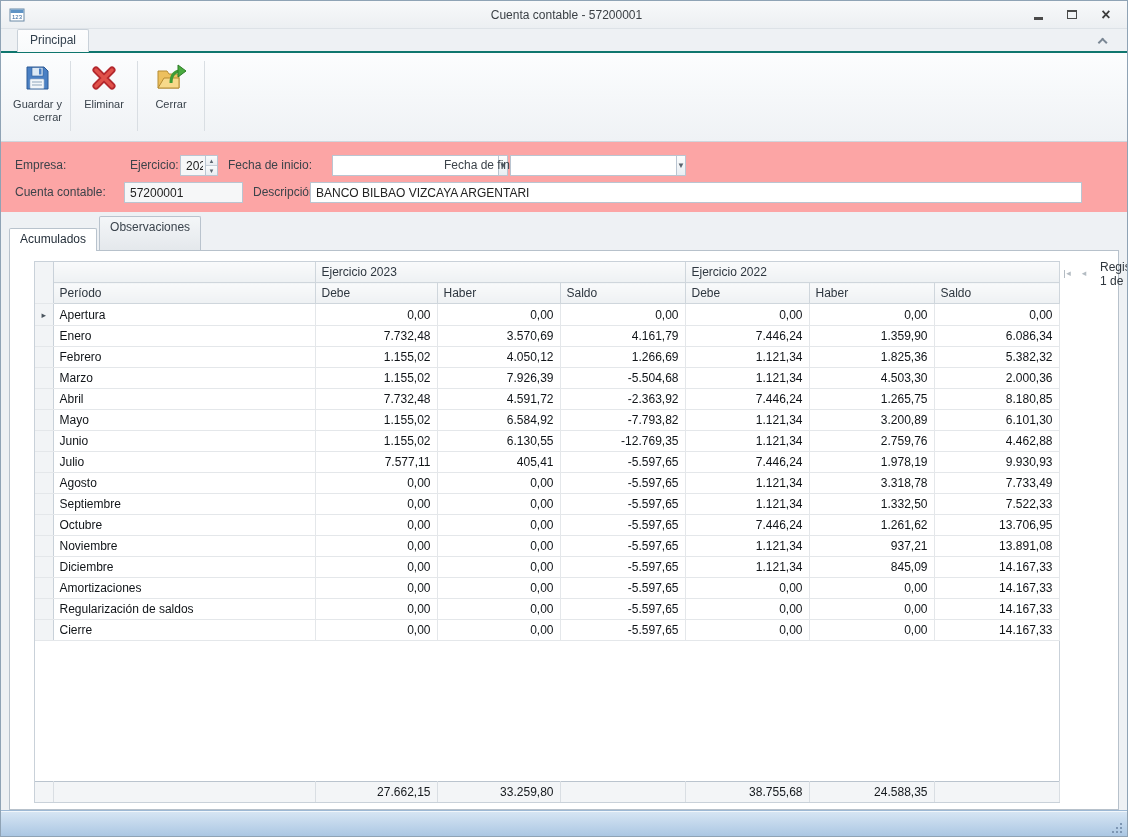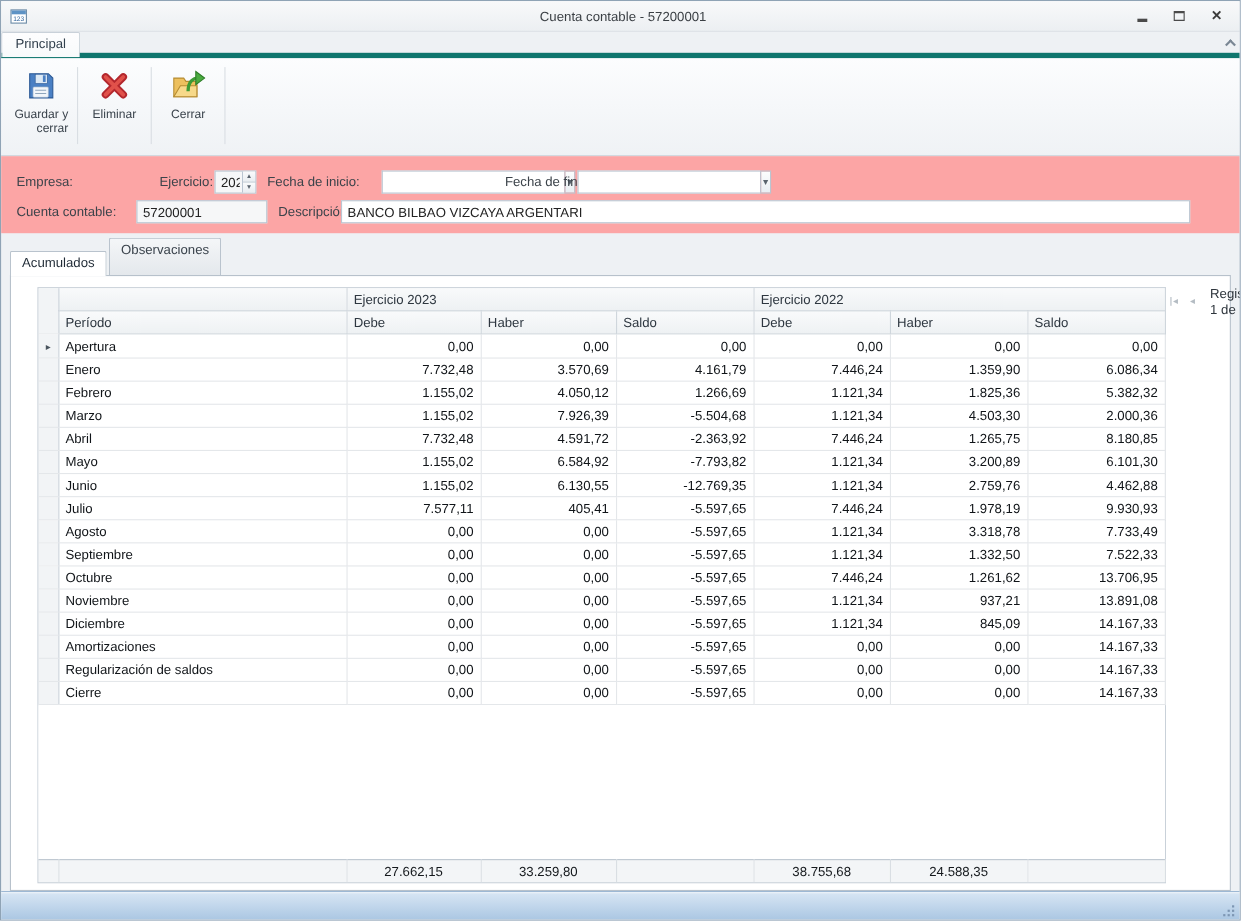--- a/index.html
+++ b/index.html
@@ -11,39 +11,39 @@
   .titlebar{height:28px;flex:0 0 28px;display:flex;align-items:center;background:linear-gradient(#f8f9fa,#eceff2);border-bottom:1px solid #dde2e7;position:relative;padding:0 8px}
   .app-icon{width:16px;height:16px;margin-right:6px;z-index:1}
   .title{position:absolute;left:5px;right:0;text-align:center;color:#3a3f44}
   .win-controls{margin-left:auto;display:flex;gap:16px;z-index:1;padding-right:4px}
   .winbtn{width:18px;height:16px;display:flex;align-items:center;justify-content:center;color:#444}
   .glyph-min{width:9px;height:3px;background:#4a4a4a;margin-top:7px}
   .glyph-max{width:10px;height:9px;border:1px solid #4a4a4a;border-top:2px solid #4a4a4a}
   .glyph-close{font-size:16px;line-height:1;font-weight:bold;color:#3c3c3c}
 
   
-  .ribbon-tabs{height:24px;flex:0 0 24px;display:flex;align-items:flex-start;padding:0 0;border-bottom:5px solid #0f766e;background:#eef1f4}
+  .ribbon-tabs{height:24px;flex:0 0 24px;display:flex;align-items:flex-start;padding:0 16px;border-bottom:2px solid #0f766e;background:#eef1f4}
   .ribbon-tab{height:23px;line-height:21px;padding:0 12px;border:1px solid #c9d1d9;border-bottom:none;border-radius:2px 2px 0 0;background:linear-gradient(#fdfdfe,#f8fafb);margin-bottom:-1px;color:#33414e}
   .ribbon-collapse{margin-left:auto;align-self:center;width:22px;height:18px;display:flex;align-items:center;justify-content:center}
   .chev-up{width:7px;height:7px;border-top:2px solid #7a8794;border-right:2px solid #7a8794;transform:rotate(-45deg) translateY(3px)}
   .ribbon-body{height:89px;flex:0 0 89px;background:linear-gradient(#fcfdfe,#eff2f5);border-bottom:1px solid #cfd6dd;display:flex;align-items:stretch;padding:2px 6px 4px}
   .rbtn{width:58px;margin:2px 1px;padding-top:5px;display:flex;flex-direction:column;align-items:center;border-radius:3px}
   .rbtn .cap{margin-top:4px;font-size:11px;line-height:1.2;text-align:right;color:#39424b;max-width:50px}
   .rsep{width:1px;background:#d9dee3;margin:6px 3px}
 
   
   .form-area{padding:13px 14px 9px;background:#fca5a5}
   .frow{display:flex;align-items:center;height:21px}
   .frow + .frow{margin-top:6px}
   .flabel{color:#3c434a;line-height:21px;white-space:nowrap}
   .txt{height:21px;border:1px solid #bac5d1;background:#fff;padding:0 5px;font:12px "Liberation Sans","DejaVu Sans",sans-serif;color:#222;outline:none}
   .txt.ro{background:#f6f7f8}
   .lbl-empresa,.lbl-cuenta{width:109px}
   .w-empresa{width:447px}
-  .lbl-ejercicio{width:50px;margin-left:21px}
+  .lbl-ejercicio{width:50px;margin-left:6px}
   .lbl-finicio{width:104px;margin-left:10px}
   .lbl-ffin{width:66px;margin-left:8px}
   .lbl-desc{width:57px;margin-left:10px}
   .w-cuenta{width:119px}
   .w-desc{width:772px}
   .spinbox{width:38px;position:relative}
   .spinbox .txt{width:100%;padding-right:14px;text-align:right;background:#f6f7f8}
   .spins{position:absolute;right:1px;top:1px;bottom:1px;width:12px;display:flex;flex-direction:column;border-left:1px solid #bac5d1}
   .spinbtn{flex:1;display:flex;align-items:center;justify-content:center;background:linear-gradient(#fafbfc,#e9edf1);font-size:6px;color:#5a646e}
   .spinbtn + .spinbtn{border-top:1px solid #c6cfd8}
@@ -65,21 +65,21 @@
   table.g td{height:20px;line-height:20px;overflow:hidden;white-space:nowrap}
   .hc{background:linear-gradient(#f9fafb,#eef1f3);border-right:1px solid #cfd6dc;border-bottom:1px solid #cfd6dc;padding:0 6px;color:#2e3740;text-align:left;font-weight:normal}
   .hc.nor{border-right:none}
   .dc{border-right:1px solid #e4e7ea;border-bottom:1px solid #e4e7ea;padding:0 6px;color:#101418}
   .dc.num{text-align:right}
   .ind{background:#f2f4f6;border-right:1px solid #c9d1d9;border-bottom:1px solid #e4e7ea;text-align:center}
   .rarrow{color:#4a545e;font-size:9px}
   .fillcell{border:none;background:#fff}
   .gfill{flex:1;background:#fff}
   .fc{background:#f3f5f7;border-top:1px solid #bac4ce;border-right:1px solid #d9dee3;padding:0 6px;height:21px;line-height:21px}
-  .fc.num{text-align:center;color:#14181c}
+  .fc.num{text-align:right;color:#14181c}
   .fc.nor{border-right:none}
 
   
   .navigator{height:22px;flex:0 0 22px;display:flex;align-items:center;gap:3px;padding-top:3px}
   .nbtn{min-width:14px;height:15px;display:inline-flex;align-items:center;justify-content:center;color:#3f4954}
   .nbtn.dis{color:#b4bcc3}
   .tri{font-size:9px;line-height:1;font-style:normal}
   .bar{width:1px;height:8px;background:currentColor;display:inline-block;margin:0 1px}
   .pg{font-size:12px;font-weight:bold;line-height:1;font-style:normal}
   .nrec{margin:0 6px;color:#2f363d}

